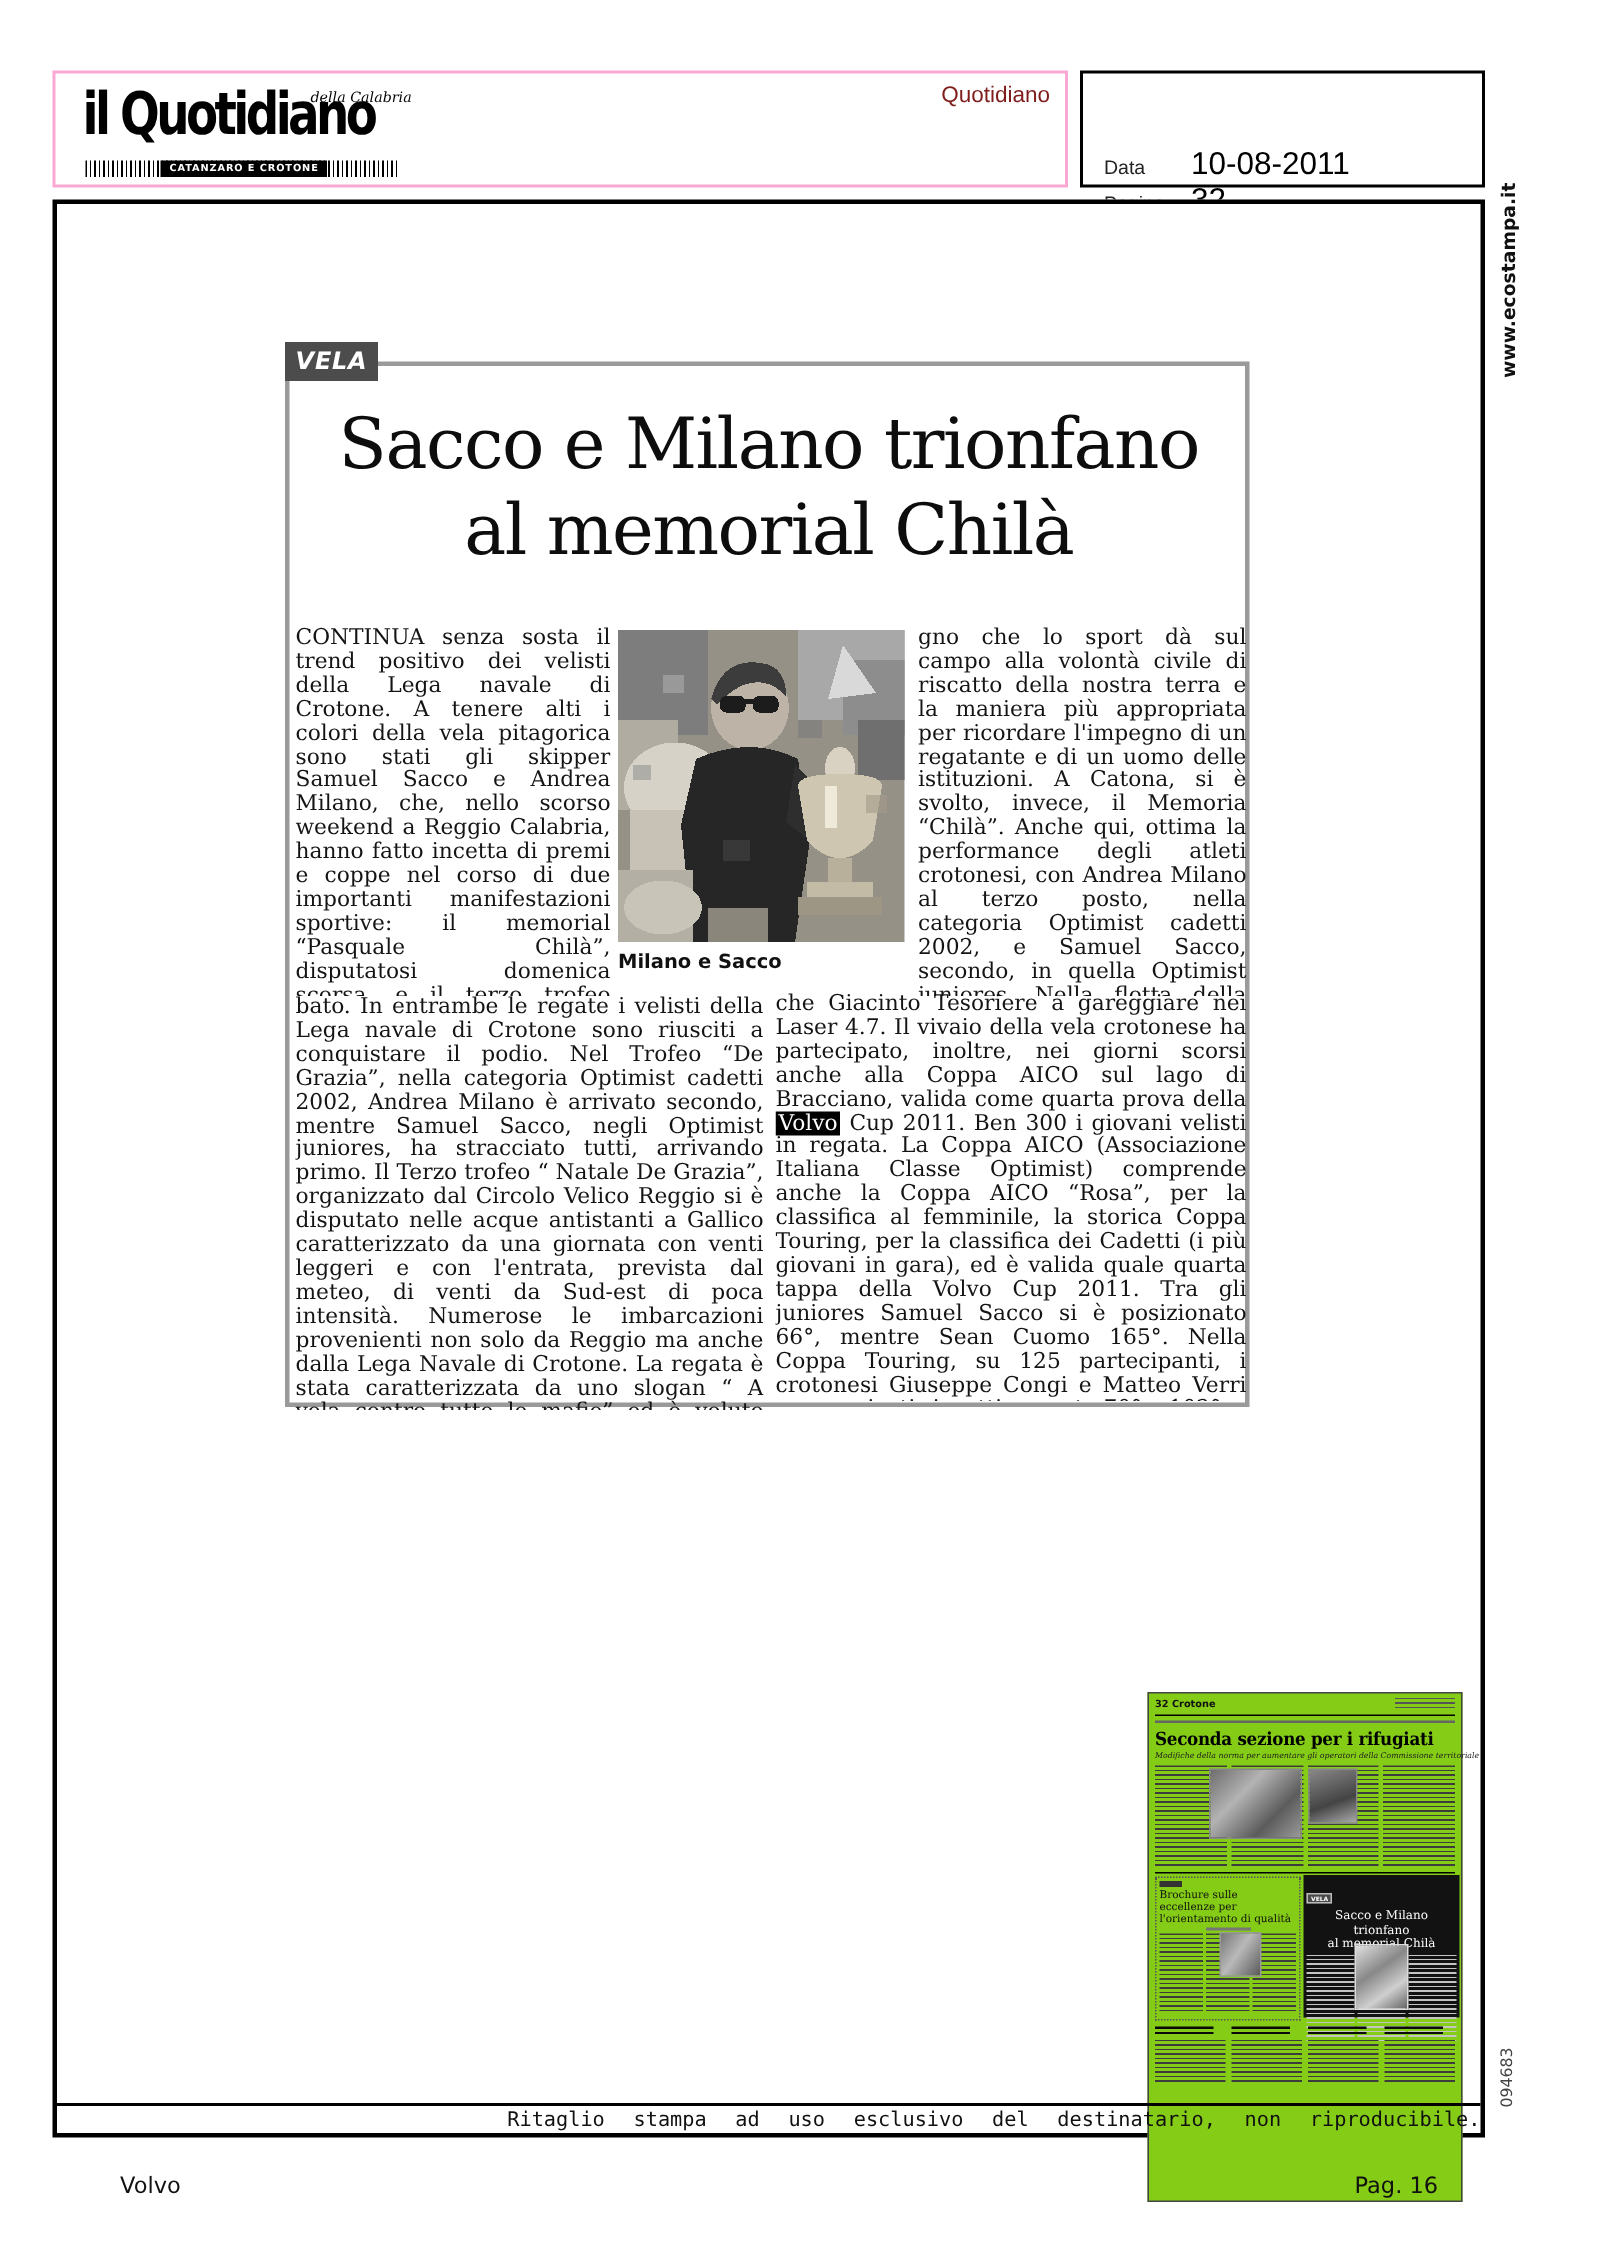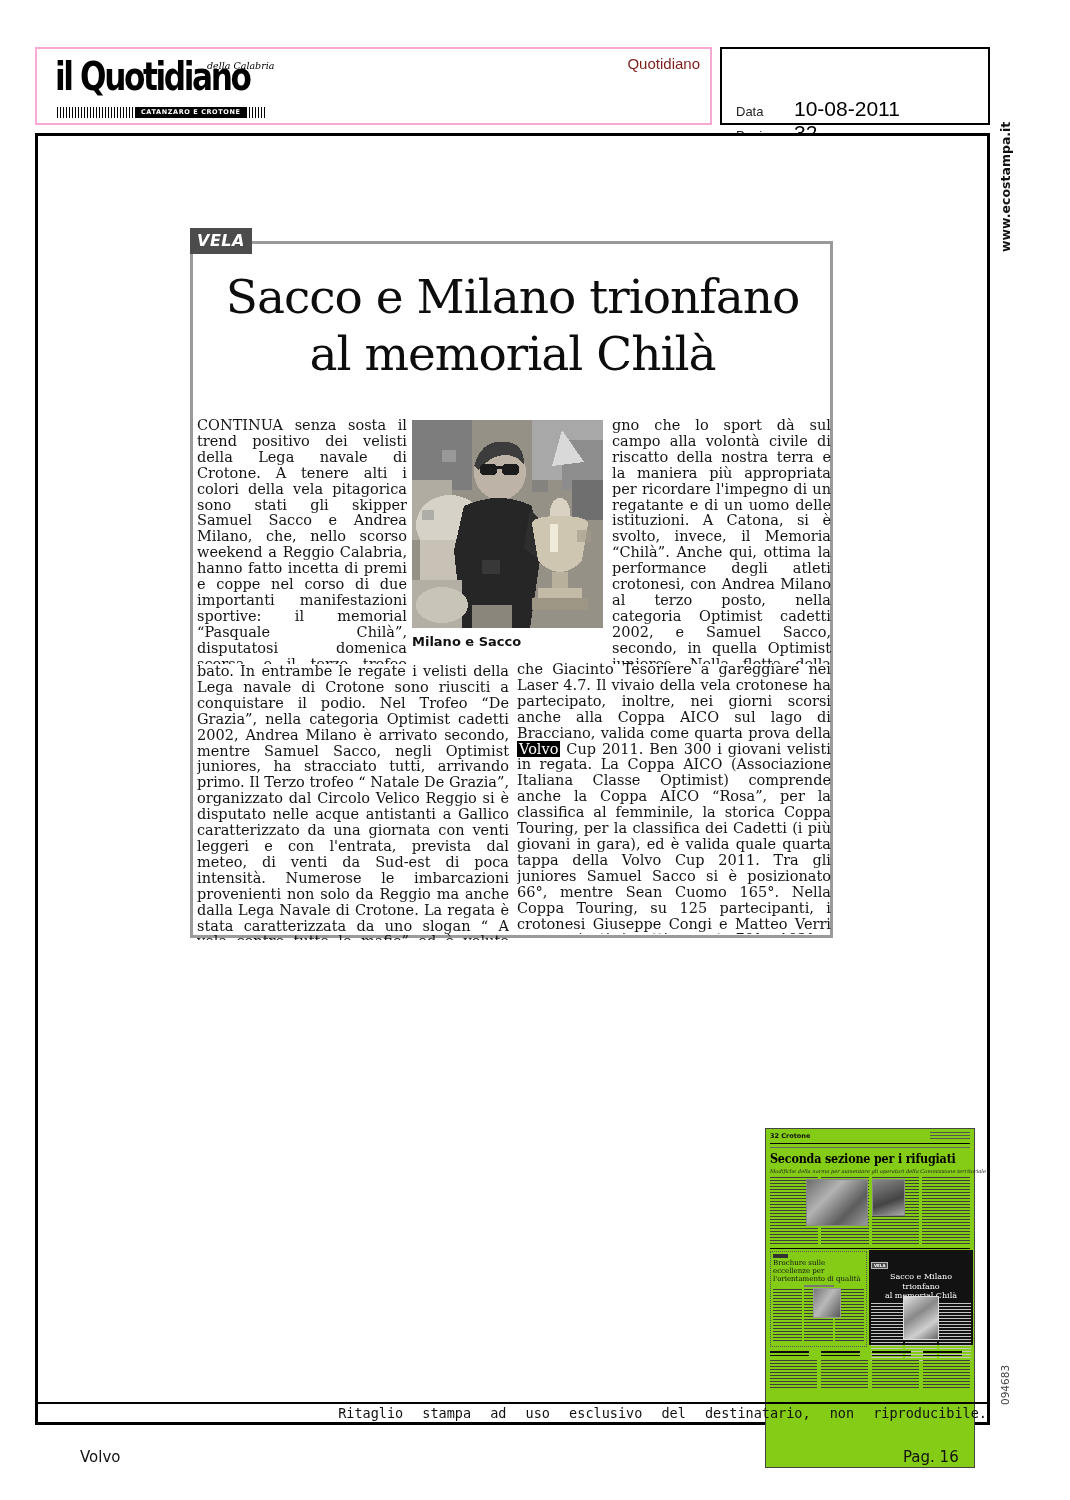--- a/index.html
+++ b/index.html
@@ -7,21 +7,21 @@
         font-family:"DejaVu Serif",serif;color:#151515;}
 
   
   .logo-box{position:absolute;left:35px;top:47px;width:677px;height:78px;border:2px solid #f9a8d4;box-sizing:border-box;background:#fff;}
   .logo{position:absolute;left:18px;top:8px;width:240px;height:62px;}
   .logo-main{font-family:"DejaVu Sans","Liberation Sans",sans-serif;font-weight:800;font-size:39px;
              letter-spacing:-3px;line-height:40px;color:#000;transform:scaleX(.8);transform-origin:0 0;white-space:nowrap;}
   .logo-tagline{position:absolute;left:152px;top:3px;font-size:9.5px;font-weight:normal;font-style:italic;color:#000;white-space:nowrap;}
   .logo-band{position:absolute;left:2px;top:50px;width:208px;height:11px;
              background-image:repeating-linear-gradient(90deg,#000 0 1px,#fff 1px 3px);}
-  .logo-band-label{position:absolute;left:78px;top:0;height:11px;background:#000;color:#fff;
+  .logo-band-label{position:absolute;left:50px;top:0;height:11px;background:#000;color:#fff;
              font-family:"DejaVu Sans",sans-serif;font-size:6.5px;font-weight:bold;line-height:11px;
              padding:0 6px;letter-spacing:.6px;white-space:nowrap;}
   .source-label{position:absolute;right:10px;top:6px;font-family:"Liberation Sans","DejaVu Sans",sans-serif;
              font-size:15px;color:#7f1d1d;}
   .data-box{position:absolute;left:720px;top:47px;width:270px;height:78px;border:2px solid #000;box-sizing:border-box;background:#fff;}
   .meta-row{position:absolute;left:14px;font-family:"Liberation Sans","DejaVu Sans",sans-serif;}
   .meta-label{display:inline-block;width:58px;font-size:13px;color:#222;vertical-align:baseline;margin-top:48px;}
   .meta-value{font-size:21px;color:#000;}
   .meta-row.r1{top:7px}.meta-row.r2{top:31px}.meta-row.r3{top:55px}
   .meta-row.r3 .meta-value{font-size:18px;}

